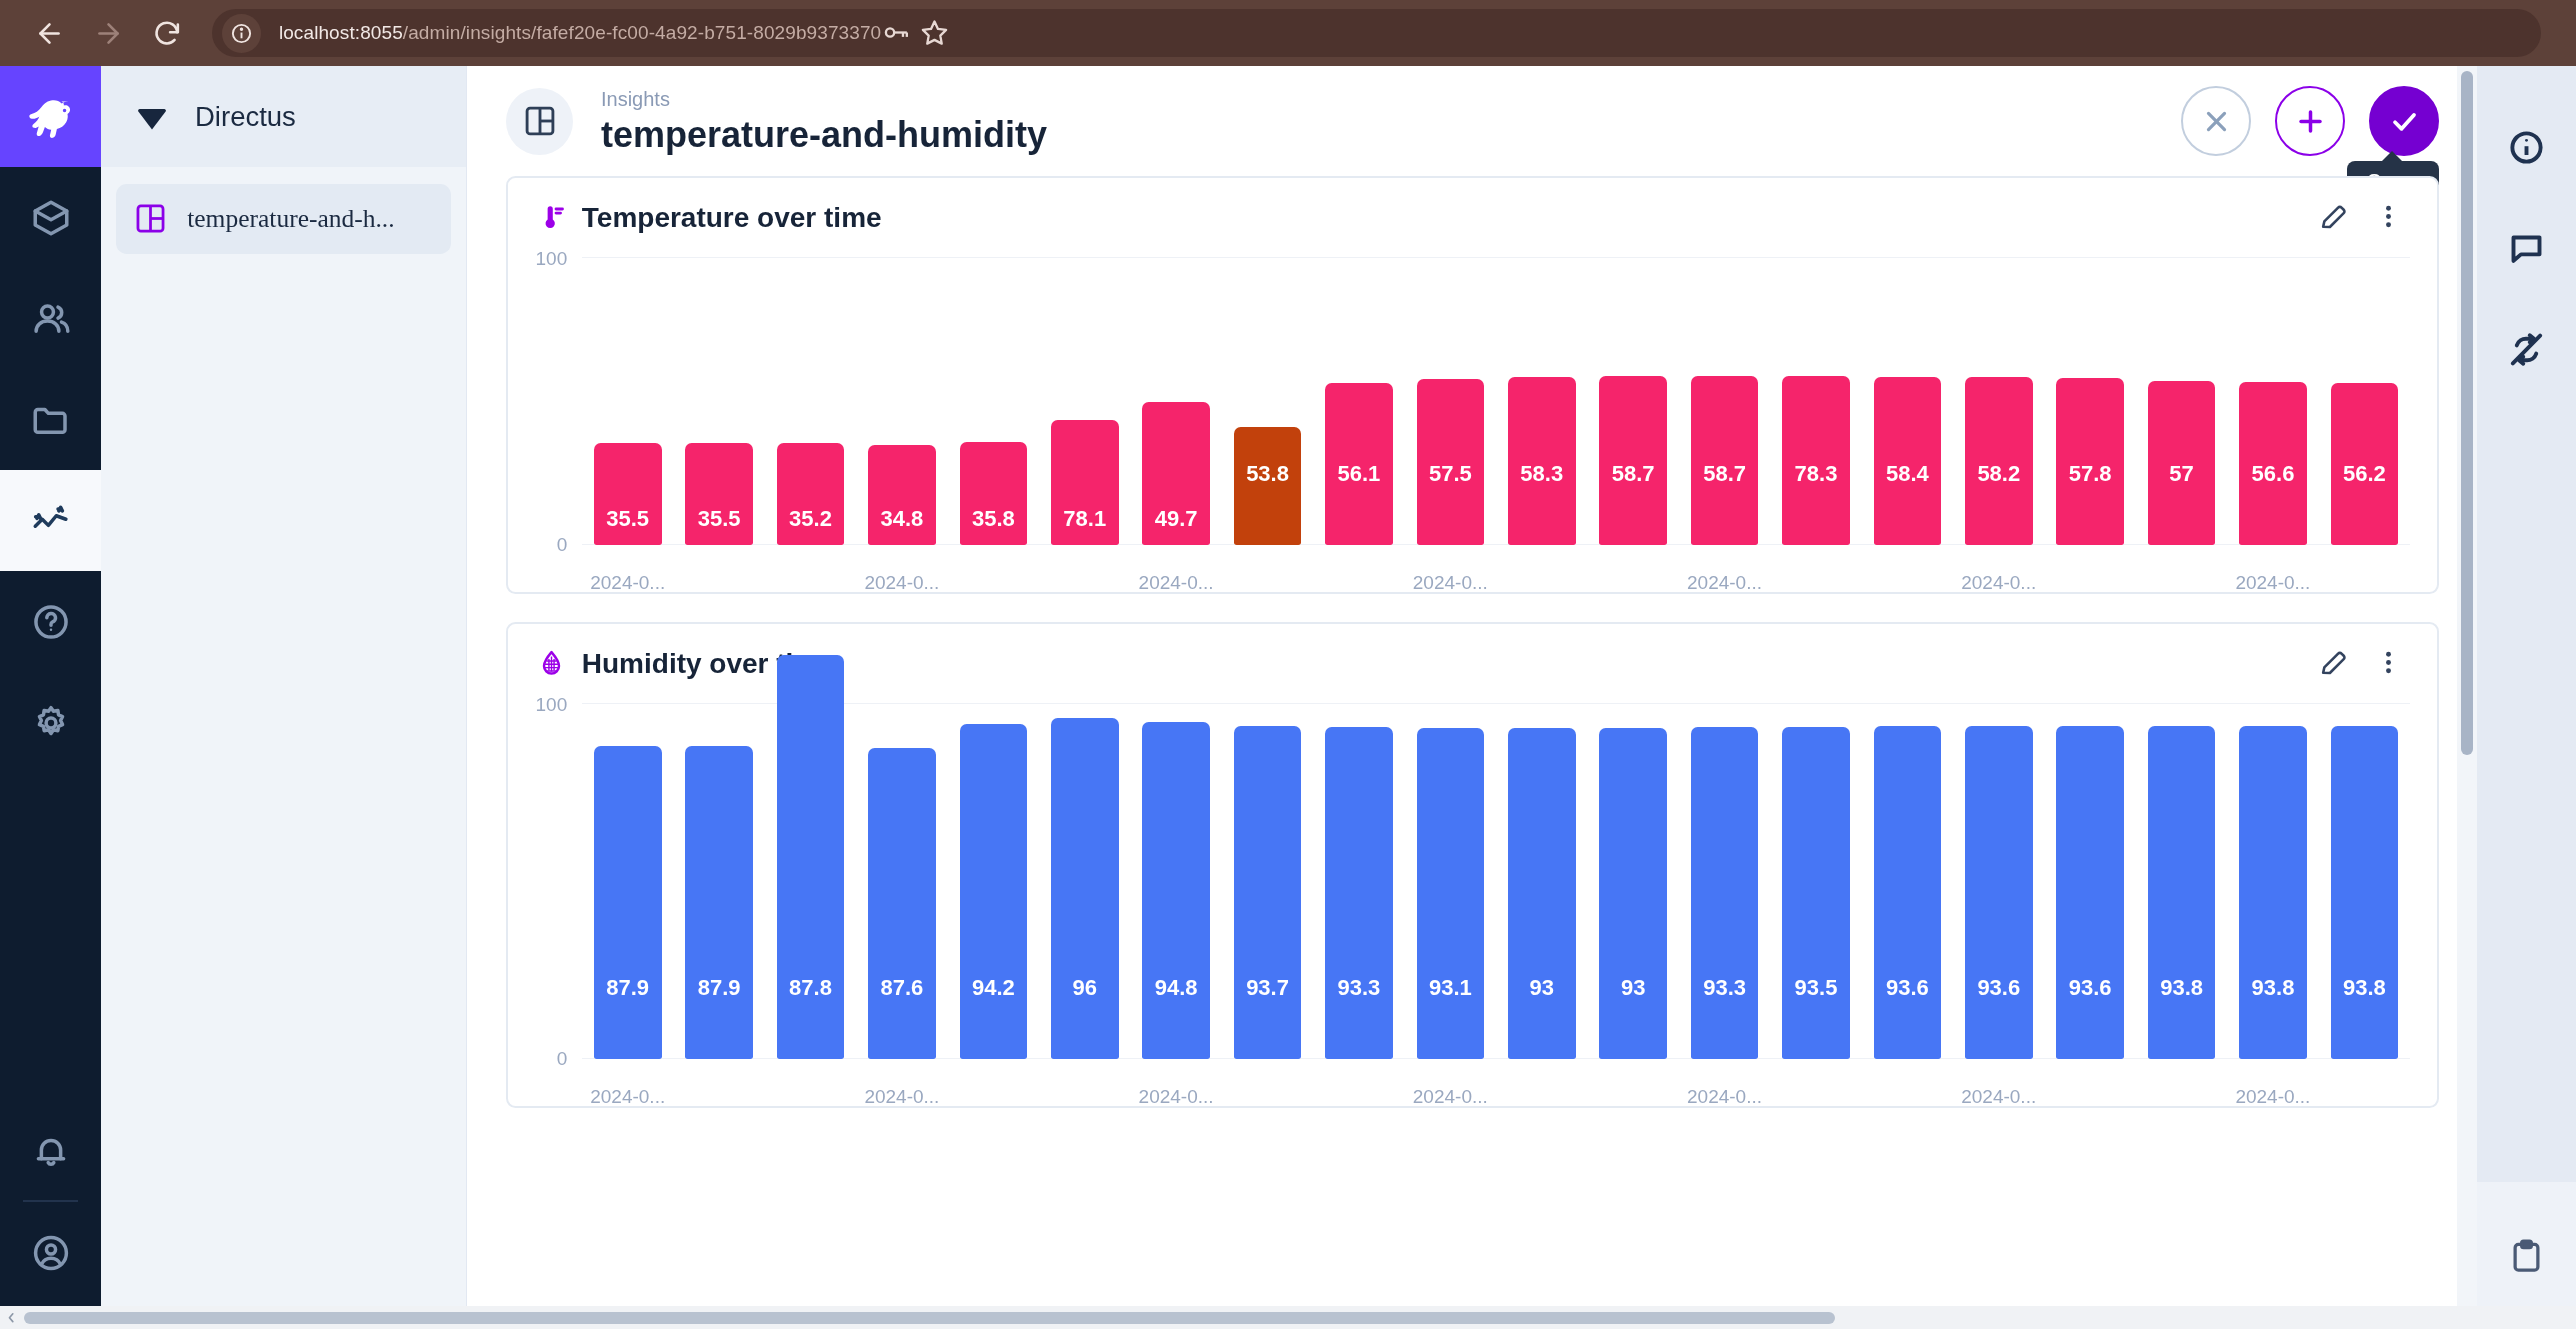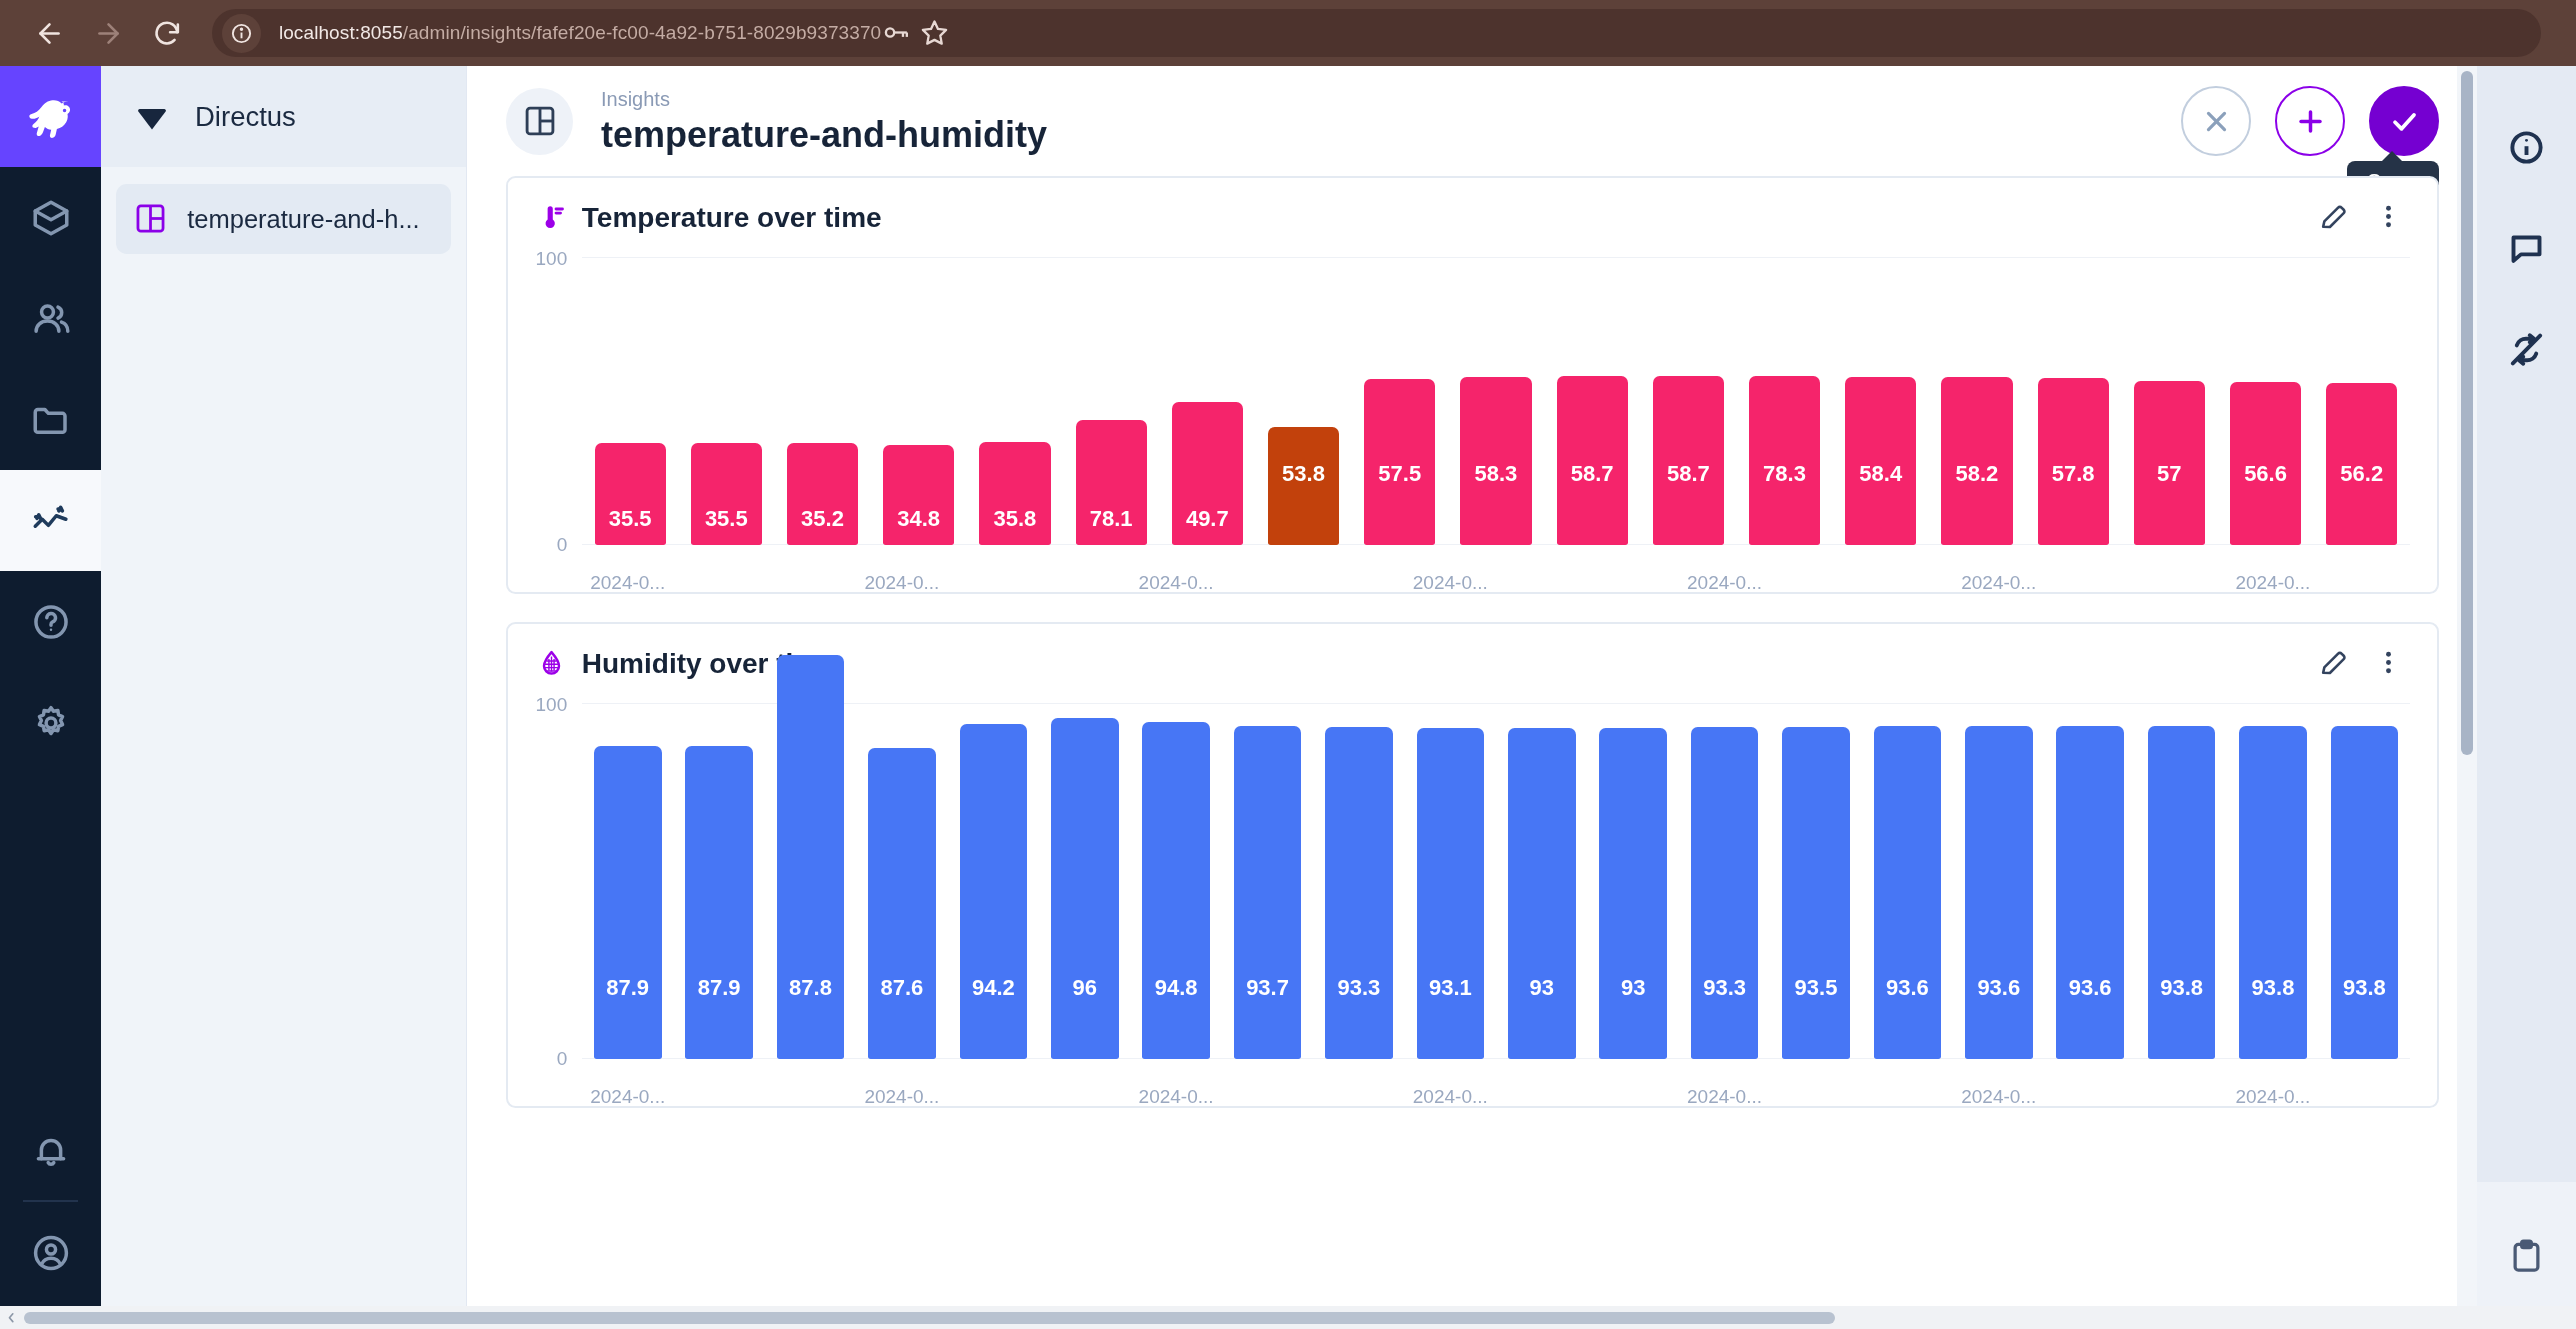--- a/index.html
+++ b/index.html
@@ -67,21 +67,21 @@
   .sidebar {
     width: 366px; background: #f0f4f9; flex: 0 0 auto;
     display: flex; flex-direction: column; border-right: 1.3px solid #e2e8f2;
   }
   .sidebar-header {
     height: 101px; display: flex; align-items: center; padding-left: 32px;
     background: #e7edf5;
   }
   .sidebar-header svg { width: 38px; height: 38px; }
   .sidebar-title { margin-left: 24px; font-size: 27.5px; color: #1b2a41; font-weight: 400; }
-  .sidebar-list { padding: 17.4px 14.8px 0 14.8px; }
+  .sidebar-list { padding: 17.4px 14.8px 0 14.8px; font-family: Liberation Serif, serif; }
   .sidebar-item {
     height: 70px; display: flex; align-items: center; border-radius: 10.7px;
     padding: 0 17.4px; background: transparent;
   }
   .sidebar-item.active { background: #e3eaf3; }
   .sidebar-item svg { width: 35px; height: 35px; flex: 0 0 auto; }
   .sidebar-item-label {
     margin-left: 19px; font-size: 25.5px; color: #1b2a41; white-space: nowrap;
     overflow: hidden; text-overflow: ellipsis;
   }
@@ -438,20 +438,25 @@
                   <div class="bar" style="height: 143px; background: rgb(245, 36, 107); border-radius: 6.7px 6.7px 2.7px 2.7px;">
                     <span class="bar-value low">49.7</span>
                   </div>
                 </div>
                 <div class="bar-slot">
                   <div class="bar" style="height: 118px; background: #c2410c; border-radius: 6.7px 6.7px 2.7px 2.7px;">
                     <span class="bar-value">53.8</span>
                   </div>
                 </div>
                 <div class="bar-slot">
+                  <div class="bar" style="height: 162px; background: rgb(245, 36, 107); border-radius: 6.7px 6.7px 2.7px 2.7px;">
+                    <span class="bar-value">56.1</span>
+                  </div>
+                </div>
+                <div class="bar-slot">
                   <div class="bar" style="height: 166px; background: rgb(245, 36, 107); border-radius: 6.7px 6.7px 2.7px 2.7px;">
                     <span class="bar-value">57.5</span>
                   </div>
                 </div>
                 <div class="bar-slot">
                   <div class="bar" style="height: 168px; background: rgb(245, 36, 107); border-radius: 6.7px 6.7px 2.7px 2.7px;">
                     <span class="bar-value">58.3</span>
                   </div>
                 </div>
                 <div class="bar-slot">

